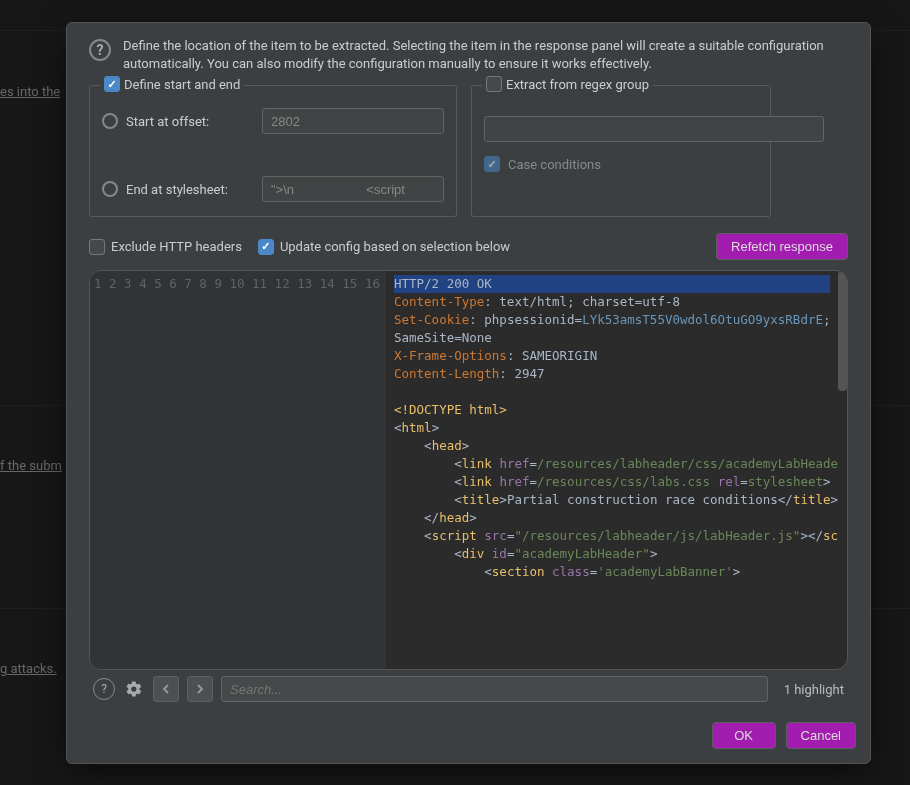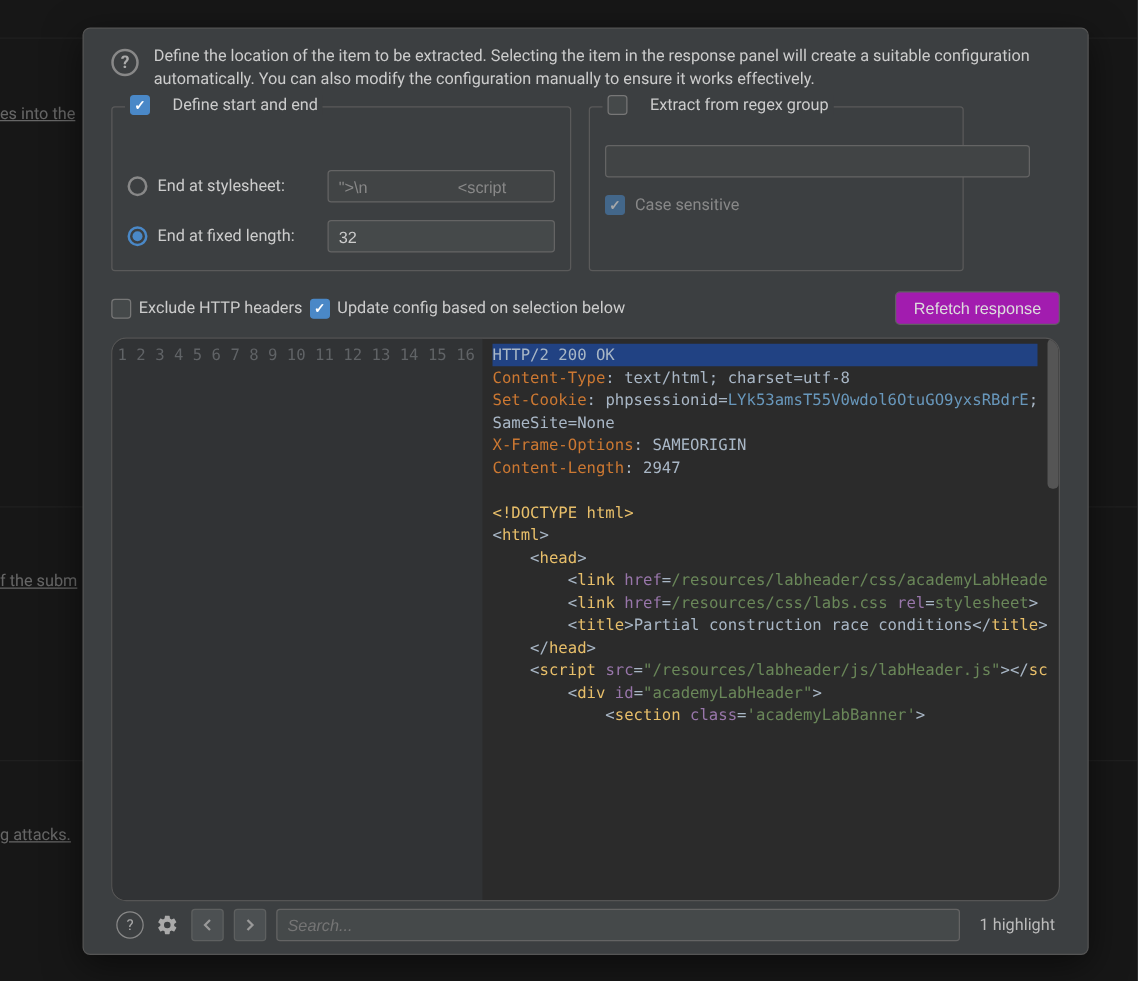--- a/index.html
+++ b/index.html
@@ -52,21 +52,21 @@
   .panels { display: flex; gap: 14px; margin-bottom: 10px; }
   .panel {
     border: 1px solid #5a5a5a; border-radius: 3px;
     padding: 8px 12px 14px 12px;
     position: relative;
   }
   .panel-left { width: 368px; }
   .panel-right { width: 300px; }
   .panel-legend {
     position: absolute; top: -10px; left: 10px; background: #3c3f41;
-    padding: 0 4px; display: flex; align-items: center; gap: 18px;
+    padding: 0 4px; display: flex; align-items: center; gap: 4px;
   }
   .checkbox {
     width: 16px; height: 16px; border: 1px solid #777; border-radius: 3px;
     display: inline-flex; align-items: center; justify-content: center;
     background: #45494a;
   }
   .checkbox.checked { background: #4a88c7; border-color: #4a88c7; }
   .checkbox.checked::after { content: "✓"; color: #fff; font-size: 11px; font-weight: bold; }
   .radio-row { display: flex; align-items: center; gap: 8px; margin-top: 14px; }
   .radio {
@@ -79,21 +79,21 @@
     content: ""; width: 8px; height: 8px; border-radius: 50%; background: #4a88c7;
   }
   .radio-label { width: 150px; color: #ccc; }
   .text-input {
     background: #45494a; border: 1px solid #646464; border-radius: 3px;
     color: #ccc; padding: 3px 8px; height: 26px; width: 182px;
     font-size: 13px;
   }
   .text-input.disabled { color: #888; background: #414445; }
   .text-input.wide { width: 340px; }
-  .options-row { display: flex; align-items: center; gap: 6px; margin-top: 6px; }
+  .options-row { display: flex; align-items: center; gap: 16px; margin-top: 6px; }
   .option { display: flex; align-items: center; gap: 6px; }
   .spacer-flex { flex: 1; }
   .button {
     background: #a21caf; border: 1px solid #5e6060; color: #ddd;
     padding: 5px 14px; border-radius: 4px; cursor: pointer; font-size: 13px;
   }
   .code-viewer {
     margin-top: 10px; flex: 1; background: #2b2b2b;
     border: 1px solid #555; border-radius: 12px; overflow: hidden;
     position: relative;
@@ -167,46 +167,46 @@
     </div>
 
     <div class="panels">
 
       <div class="panel panel-left">
         <div class="panel-legend">
           <span class="checkbox checked"></span>
           <span>Define start and end</span>
         </div>
 
+        <div class="radio-row">
+          <span class="radio"></span>
+          <span class="radio-label">Start at offset:</span>
+          <input class="text-input disabled" disabled="" value="2802" style="">
+        </div>
 
         <div style="height:28px"></div>
 
         <div class="radio-row">
           <span class="radio"></span>
           <span class="radio-label">End at stylesheet:</span>
           <input class="text-input disabled" disabled="" value="&quot;&gt;\n                    &lt;script" style="">
         </div>
-        <div class="radio-row">
-          <span class="radio selected"></span>
-          <span class="radio-label">End at fixed length:</span>
-          <input class="text-input" value="32" style="">
-        </div>
       </div>
 
       <div class="panel panel-right">
         <div class="panel-legend">
           <span class="checkbox"></span>
           <span>Extract from regex group</span>
         </div>
         <div style="margin-top:22px">
           <input class="text-input disabled wide" disabled="" value="" style="">
         </div>
         <div class="radio-row" style="margin-top:14px">
           <span class="checkbox checked" style="opacity:0.55"></span>
-          <span style="color:#888">Case sensitive</span>
+          <span style="color:#888">Case conditions</span>
         </div>
       </div>
     </div>
 
     <div class="options-row">
       <div class="option">
         <span class="checkbox"></span>
         <span>Exclude HTTP headers</span>
       </div>
       <div class="option">
@@ -272,13 +272,17 @@
       <div class="nav-btn">
         <svg width="12" height="12" viewBox="0 0 12 12">
             <polyline points="4,2 8,6 4,10" stroke="#999" stroke-width="1.8" fill="none"></polyline>
           </svg>
       </div>
       <input class="search-input" placeholder="Search..." style="">
       <span class="highlight-count">1 highlight</span>
     </div>
   </div>
 
+  <div class="dialog-buttons">
+    <button class="button">OK</button>
+    <button class="button">Cancel</button>
+  </div>
 </div>
 
 </body></html>

